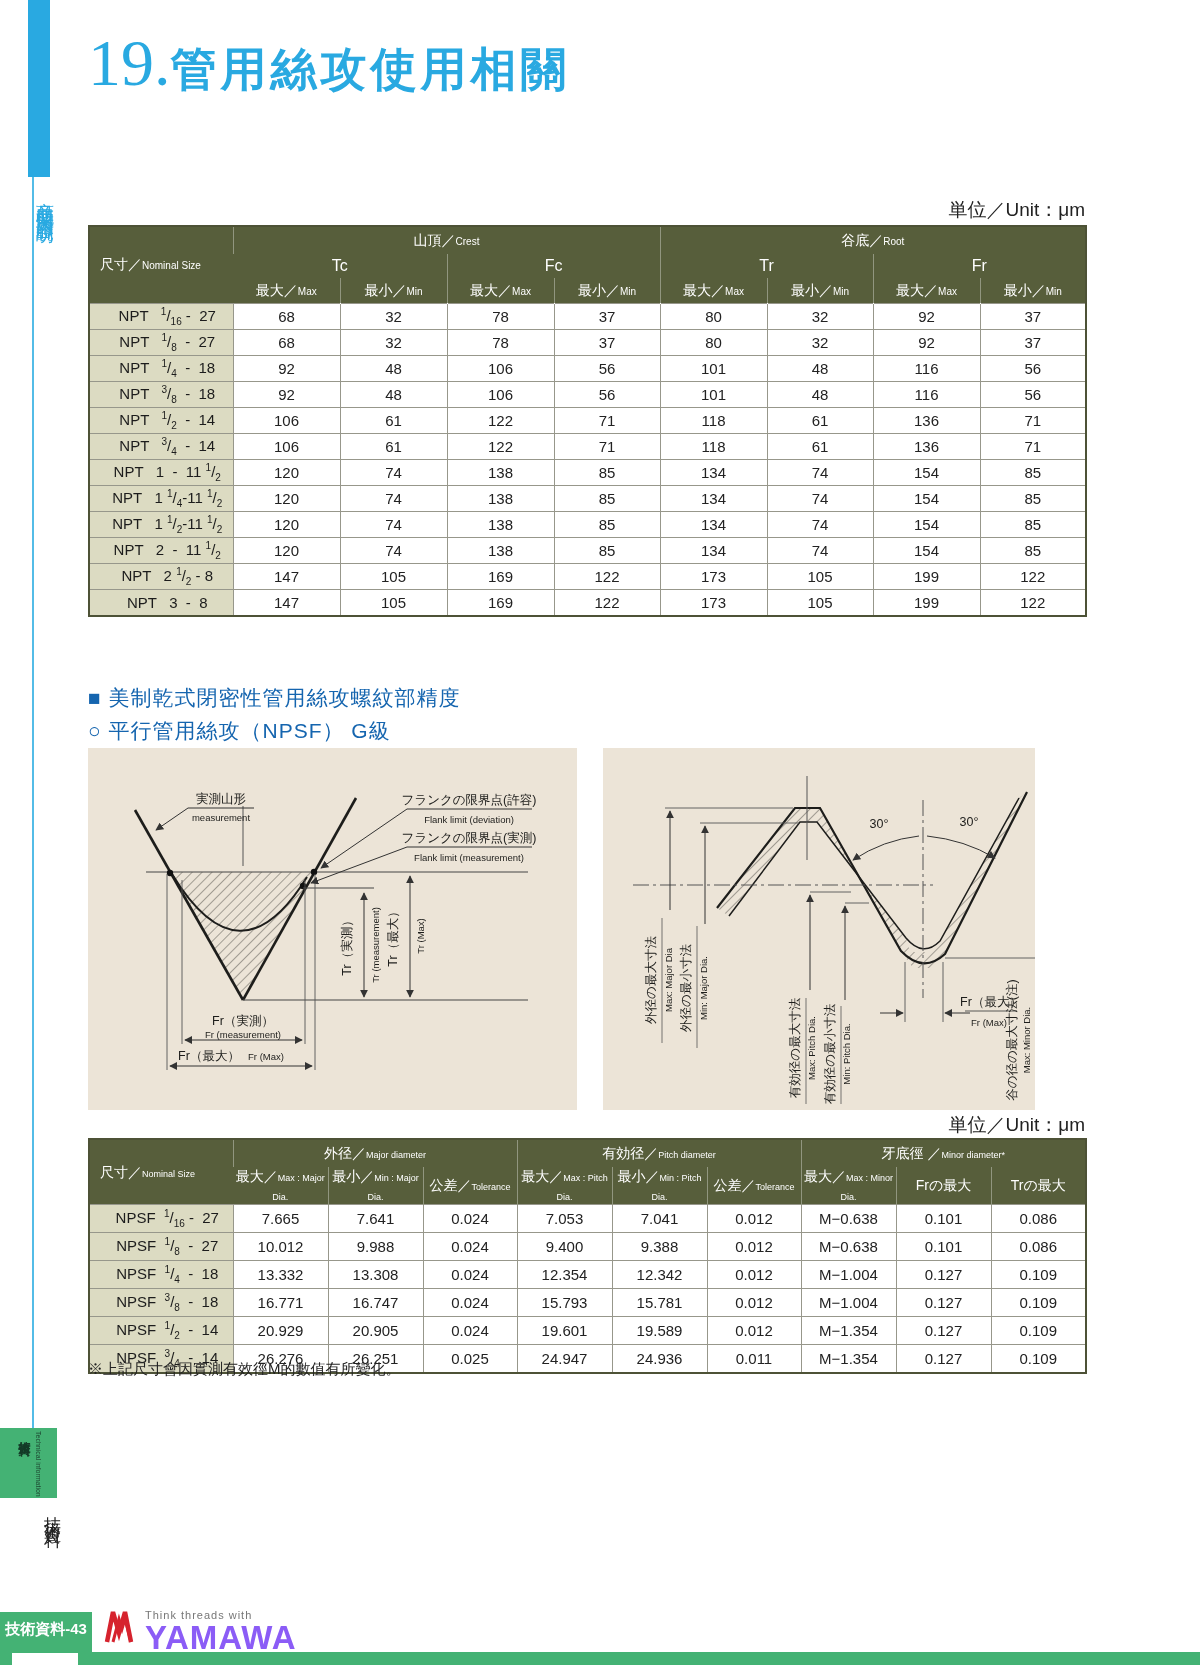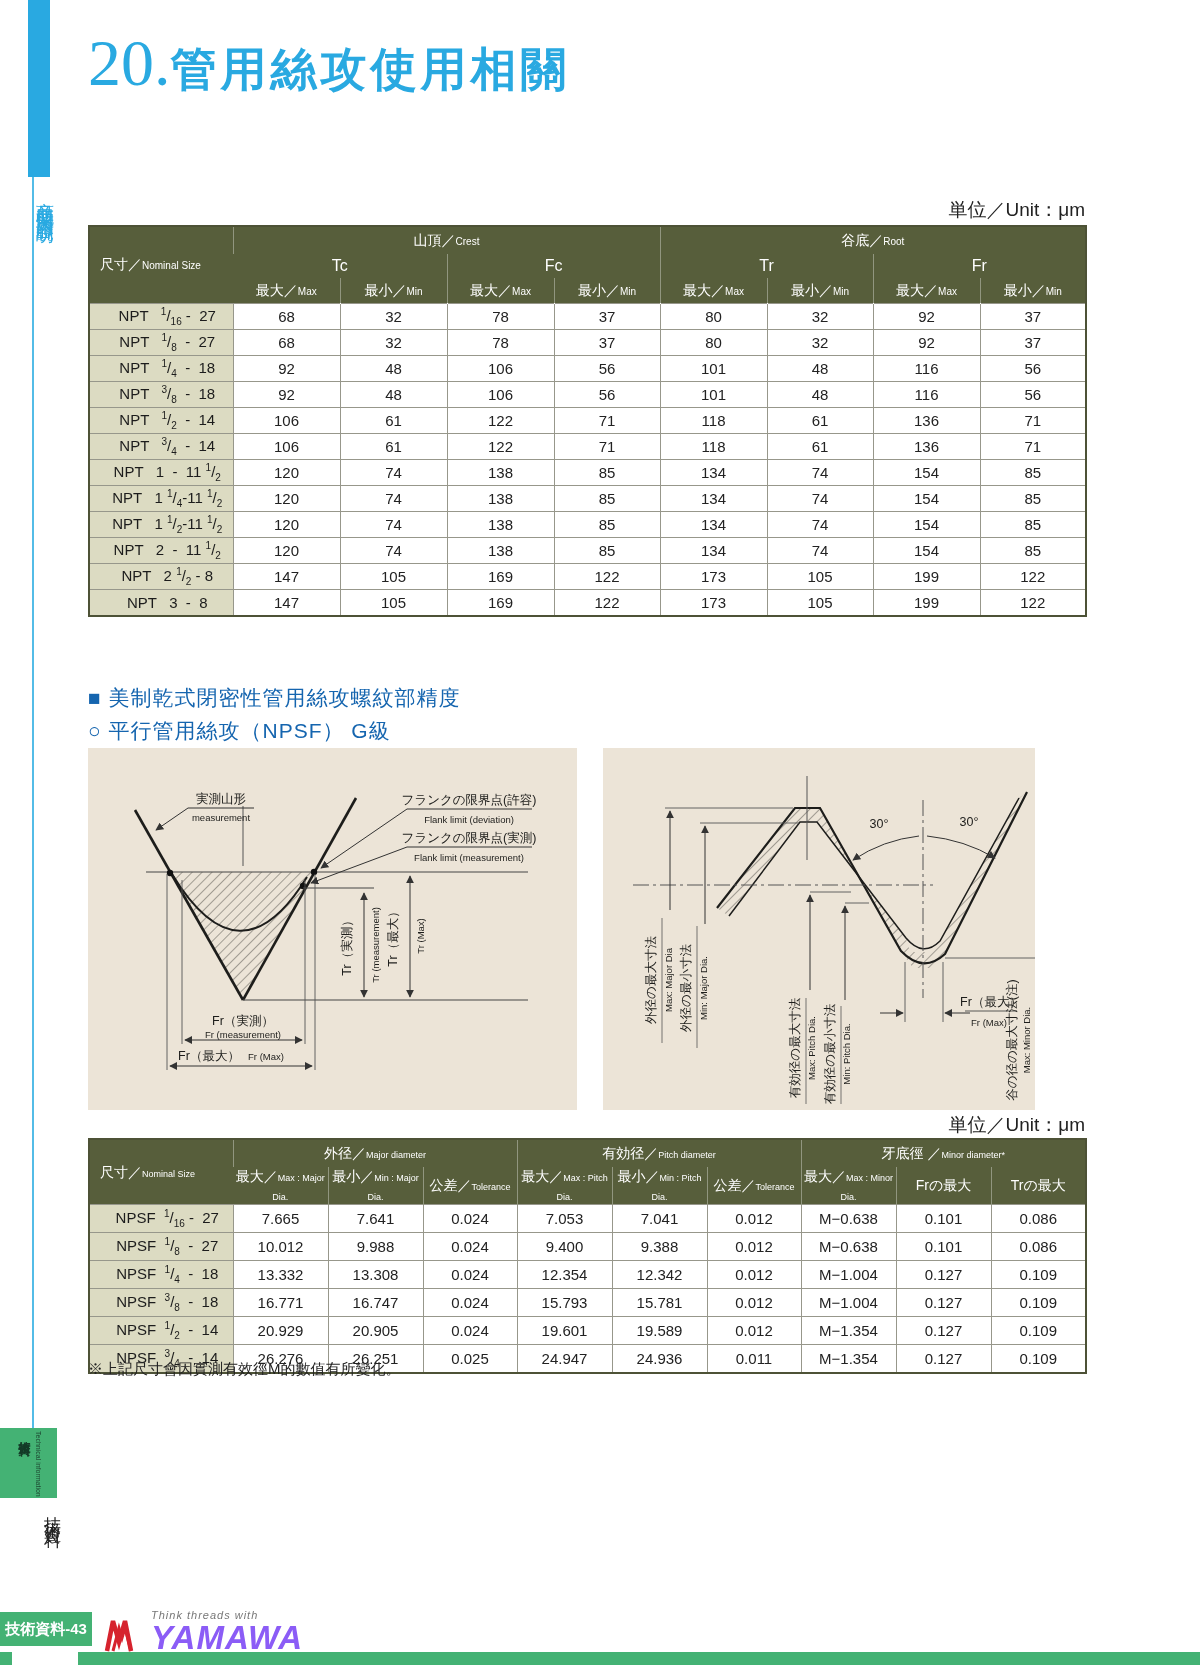--- a/index.html
+++ b/index.html
@@ -43,40 +43,40 @@
   #table2 th .en{font-size:9px;}
 
   .footnote{left:88px;font-size:15px;color:#222;}
 
   
   .dia{position:absolute;}
   .tzh{font-size:12.5px;fill:#1d1d1b;}
   .ten{font-size:9.5px;fill:#1d1d1b;}
 
   
-  .badge{left:0;top:1612px;width:92px;height:34px;background:#44b274;color:#fff;font-weight:bold;font-size:15px;line-height:34px;text-align:center;letter-spacing:0px;}
-  .logo{left:104px;top:1609px;display:flex;align-items:flex-end;gap:11px;font-style:italic;}
+  .badge{left:0;top:1612px;width:92px;height:41px;background:#44b274;color:#fff;font-weight:bold;font-size:15px;line-height:34px;text-align:center;letter-spacing:0px;}
+  .logo{left:104px;top:1609px;display:flex;align-items:flex-start;gap:5px;}
   .logo-txt{display:flex;flex-direction:column;}
   .logo-tag{font-size:11px;color:#777;letter-spacing:1px;}
   .logo-name{font-size:33px;font-weight:bold;color:#8b5cf6;letter-spacing:1px;line-height:1;}
   .foot-sq{left:0;top:1652px;width:12px;height:13px;background:#44b274;}
   .foot-num{left:32px;top:1645px;font-size:20px;color:#222;margin-top:36px;}
   .foot-bar{left:78px;top:1652px;width:1122px;height:13px;background:#44b274;}
 </style>
 </head>
 <body>
 
 <div class="page">
 
   <div class="abs side-bar"></div>
   <div class="abs side-line"></div>
   <div class="abs side-label">商品概要與內容說明</div>
 
   <div class="abs page-title">
-    <span class="title-num">20.</span>
+    <span class="title-num">19.</span>
     <span class="title-zh">管用絲攻使用相關</span>
   </div>
 
   <div class="abs unit" style="top:197px;">単位／Unit：μm</div>
 
   <table class="dtab" id="table1" style="top:225px;">
     <colgroup>
       <col style="width:144px;">
         <col style="width:107px;">
         <col style="width:107px;">

